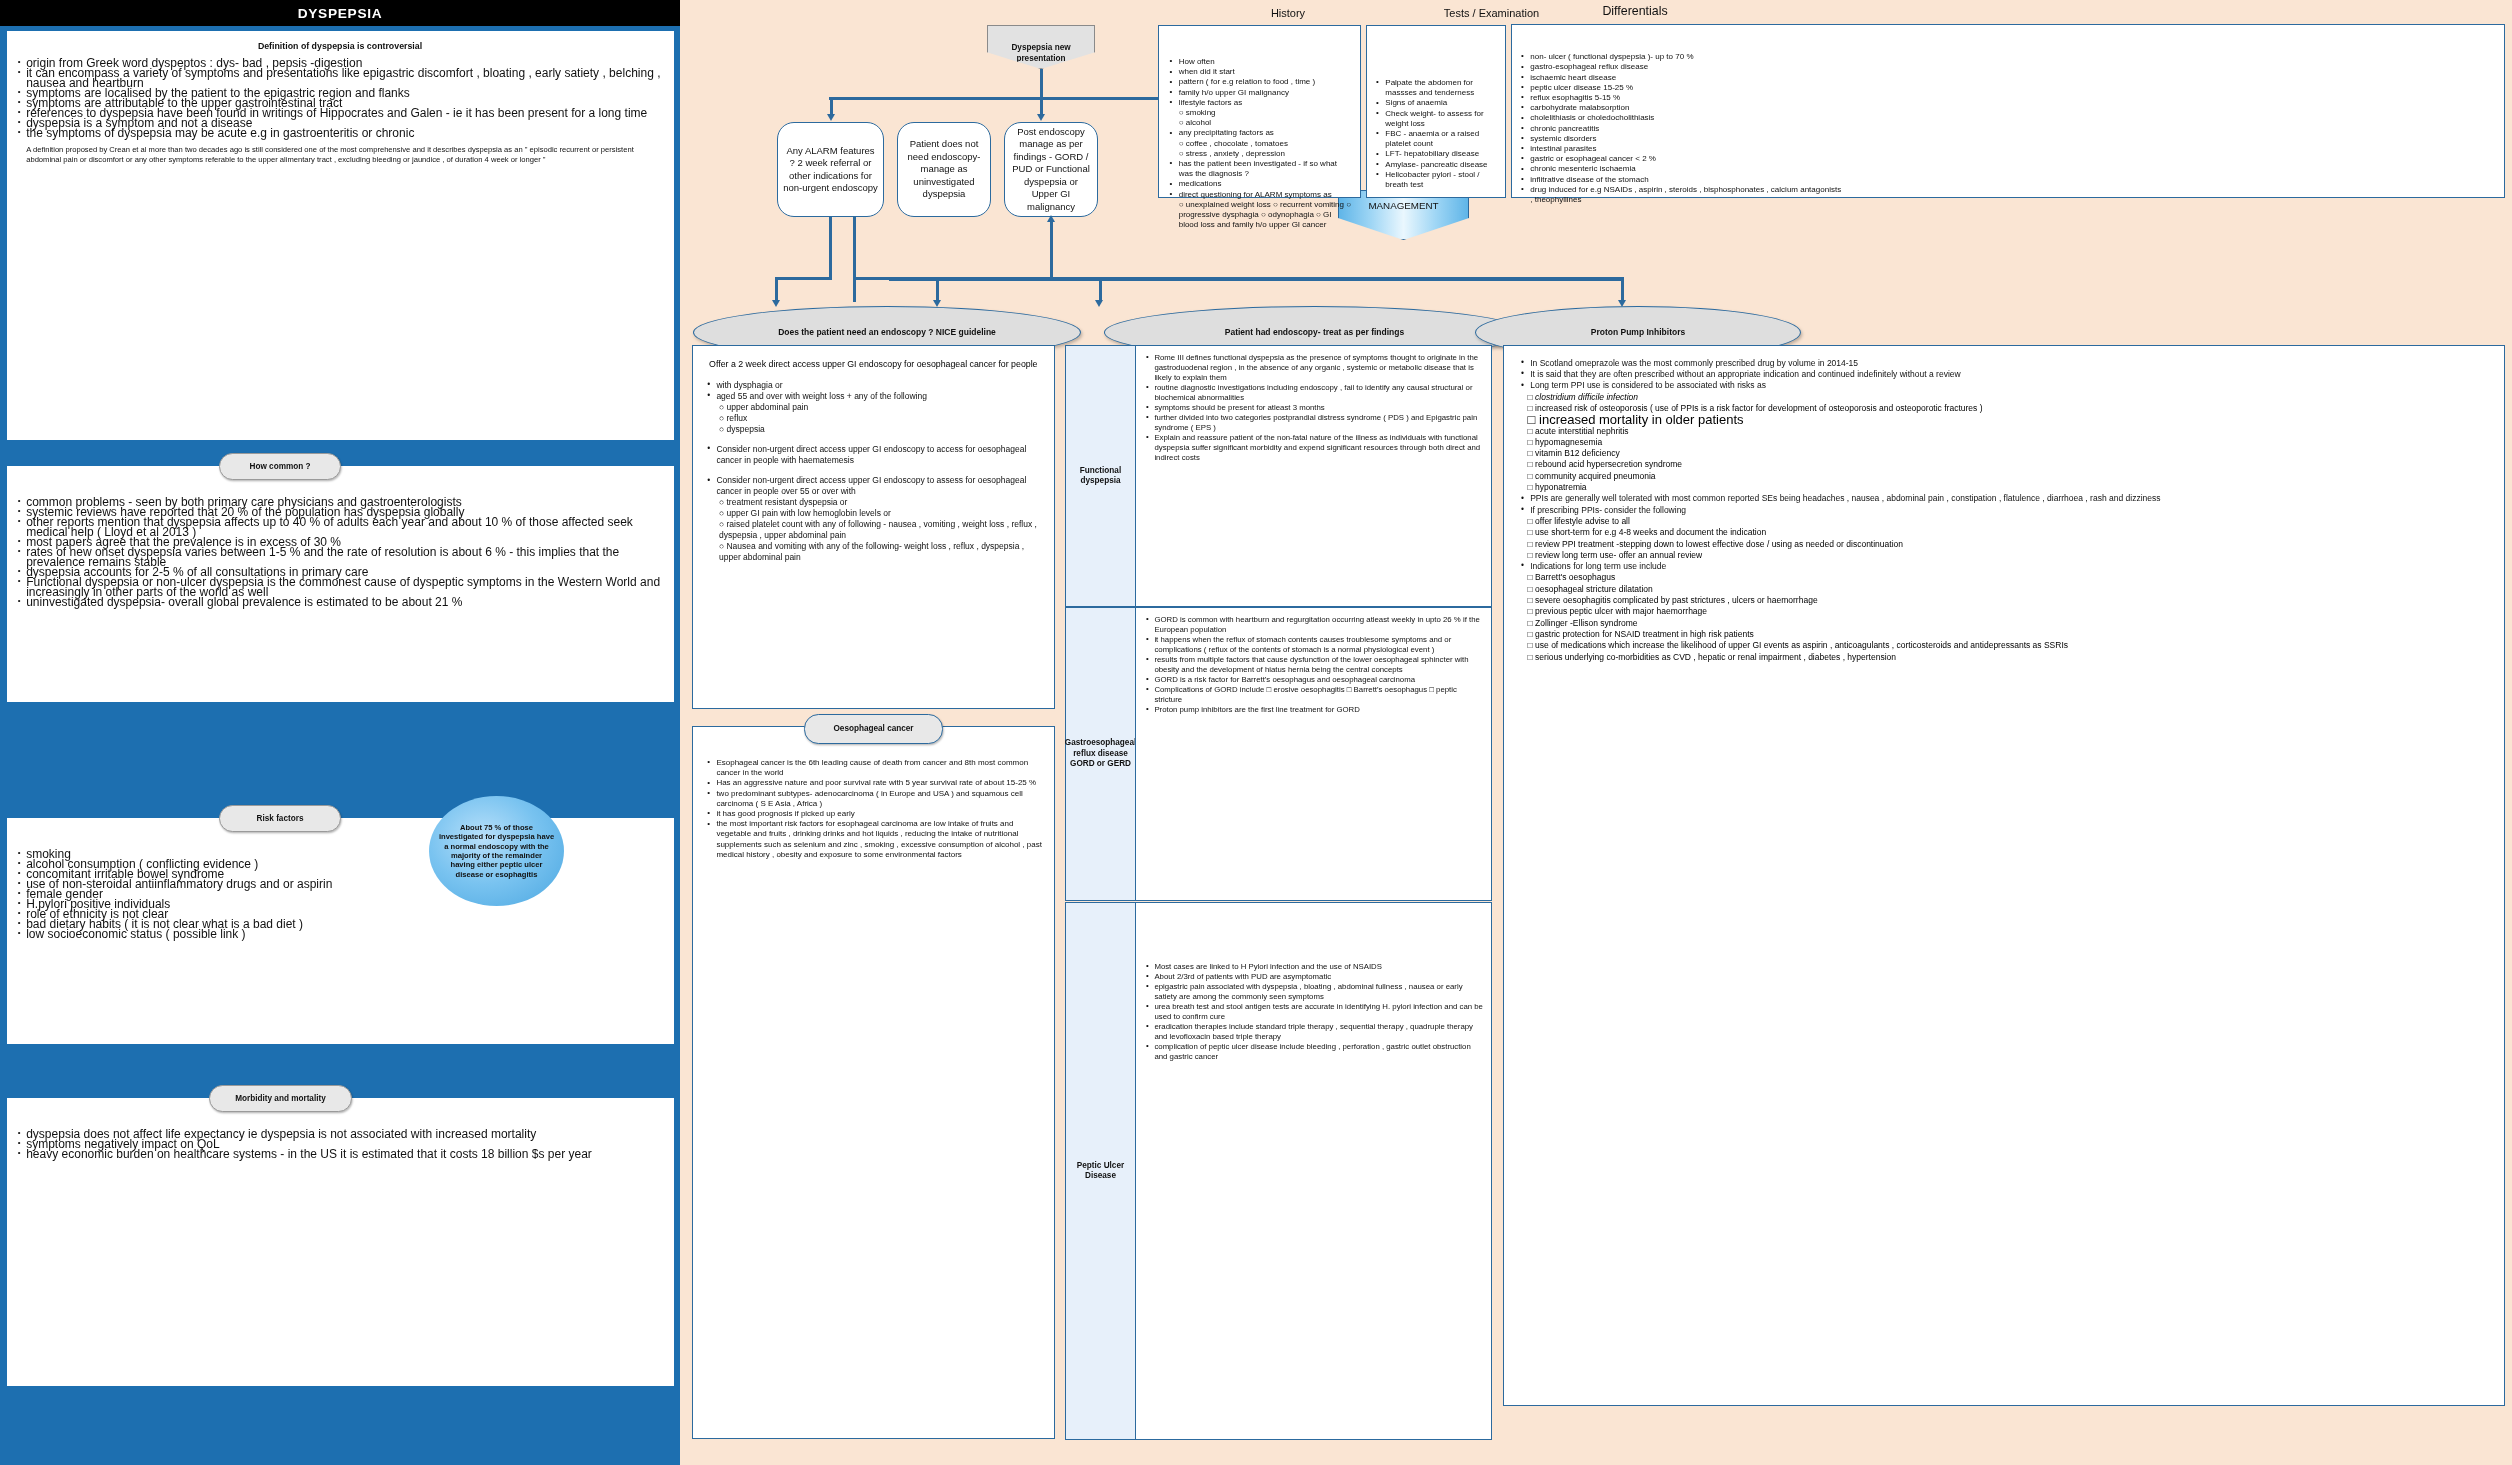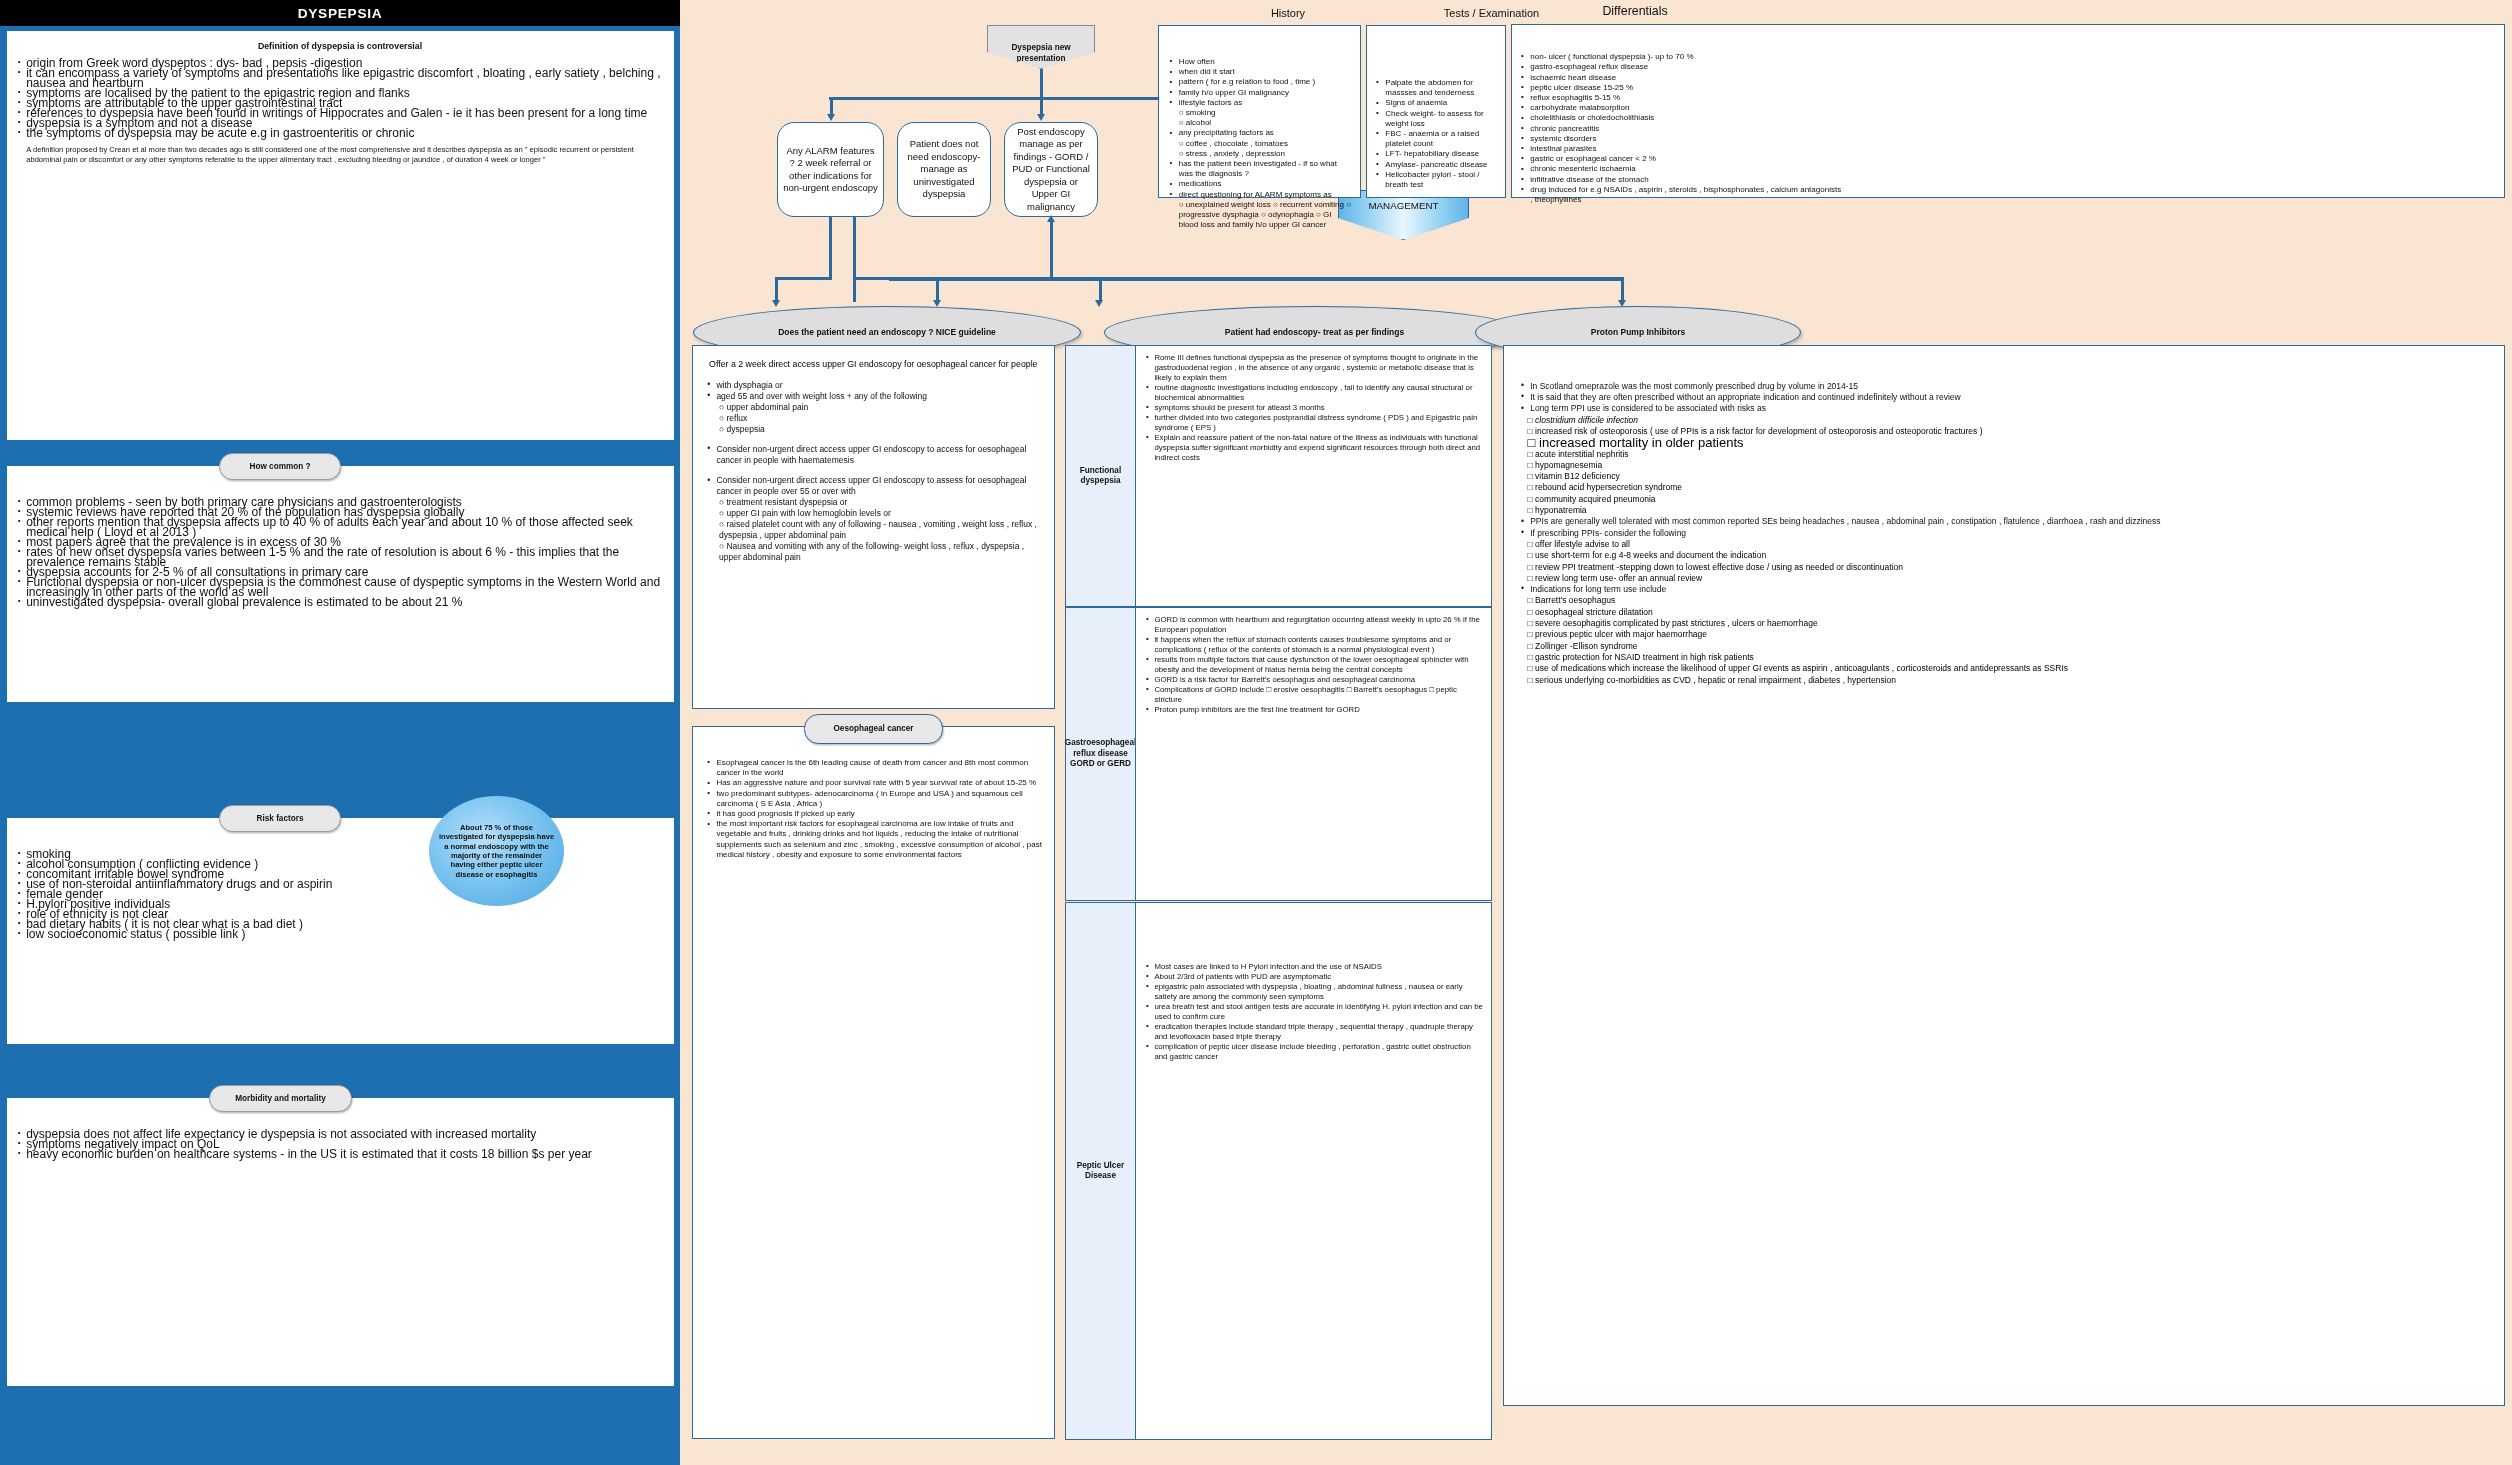--- a/index.html
+++ b/index.html
@@ -381,21 +381,21 @@
       <li>About 2/3rd of patients with PUD are asymptomatic</li>
       <li>epigastric pain associated with dyspepsia , bloating , abdominal fullness , nausea or early satiety are among the commonly seen symptoms</li>
       <li>urea breath test and stool antigen tests are accurate in identifying H. pylori infection and can be used to confirm cure</li>
       <li>eradication therapies include standard triple therapy , sequential therapy , quadruple therapy and levofloxacin based triple therapy</li>
       <li>complication of peptic ulcer disease include bleeding , perforation , gastric outlet obstruction and gastric cancer</li>
     </ul>
   </div>
 
   <div class="white-box" style="left:823px;top:345px;width:1002px;height:1061px;padding:11.8px 14.4px;">
     <ul class="wb-ul">
-      <li style="font-size:8.5px;line-height:11.3px;margin-top:23px;">In Scotland omeprazole was the most commonly prescribed drug by volume in 2014-15</li>
+      <li style="font-size:8.5px;line-height:11.3px;">In Scotland omeprazole was the most commonly prescribed drug by volume in 2014-15</li>
       <li style="font-size:8.5px;line-height:11.3px;">It is said that they are often prescribed without an appropriate indication and continued indefinitely without a review</li>
       <li style="font-size:8.5px;line-height:11.3px;">Long term PPI use is considered to be associated with risks as</li>
     </ul>
     <div style="padding-left:9.2px;">
       <div style="font-size:8.5px;line-height:11.3px;font-style:italic;">□ <span>clostridium difficile infection</span></div>
       <div style="font-size:8.5px;line-height:11.3px;">□ <span>increased risk of osteoporosis ( use of PPIs is a risk factor for development of osteoporosis and osteoporotic fractures )</span></div>
       <div style="font-size:13px;line-height:11.3px;">□ <span>increased mortality in older patients</span></div>
       <div style="font-size:8.5px;line-height:11.3px;">□ <span>acute interstitial nephritis</span></div>
       <div style="font-size:8.5px;line-height:11.3px;">□ <span>hypomagnesemia</span></div>
       <div style="font-size:8.5px;line-height:11.3px;">□ <span>vitamin B12 deficiency</span></div>

